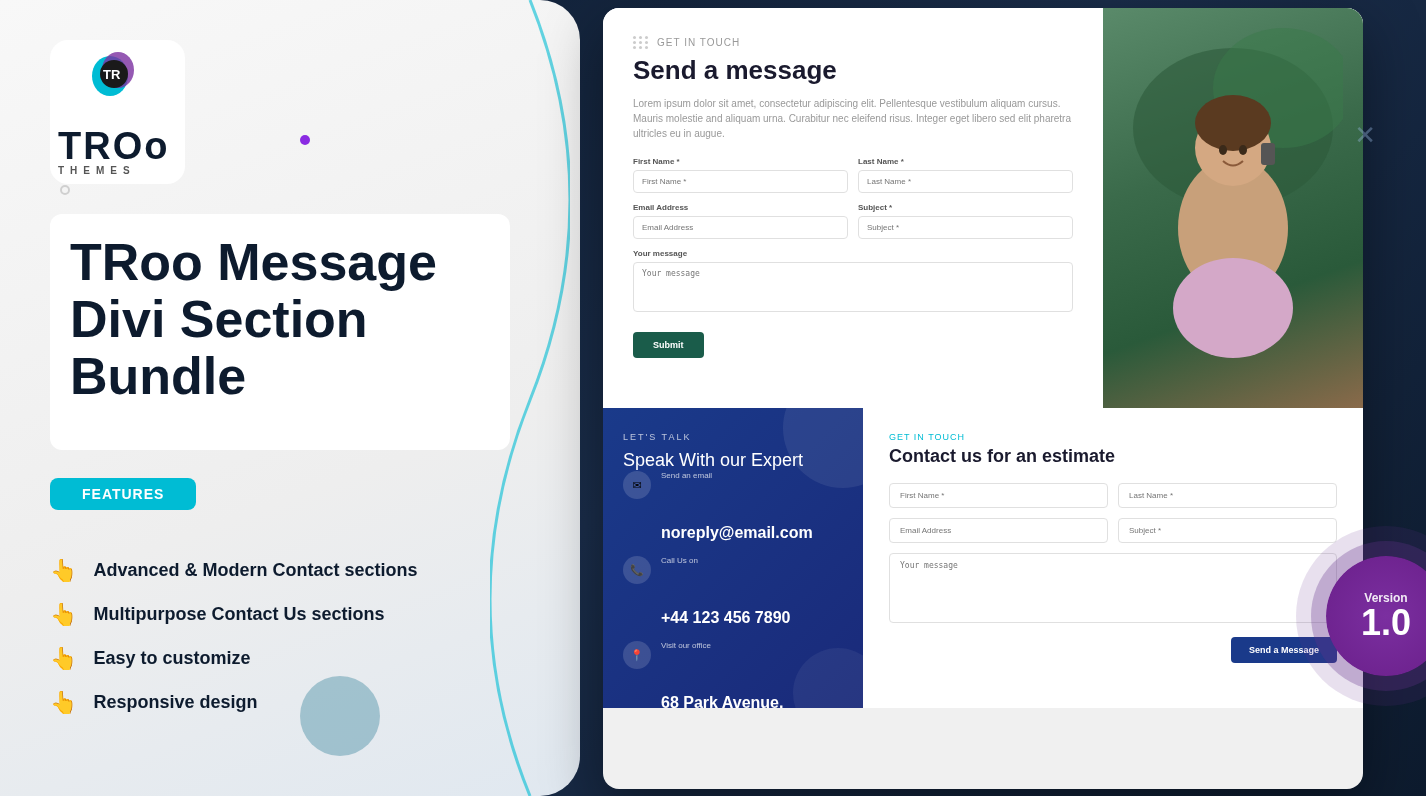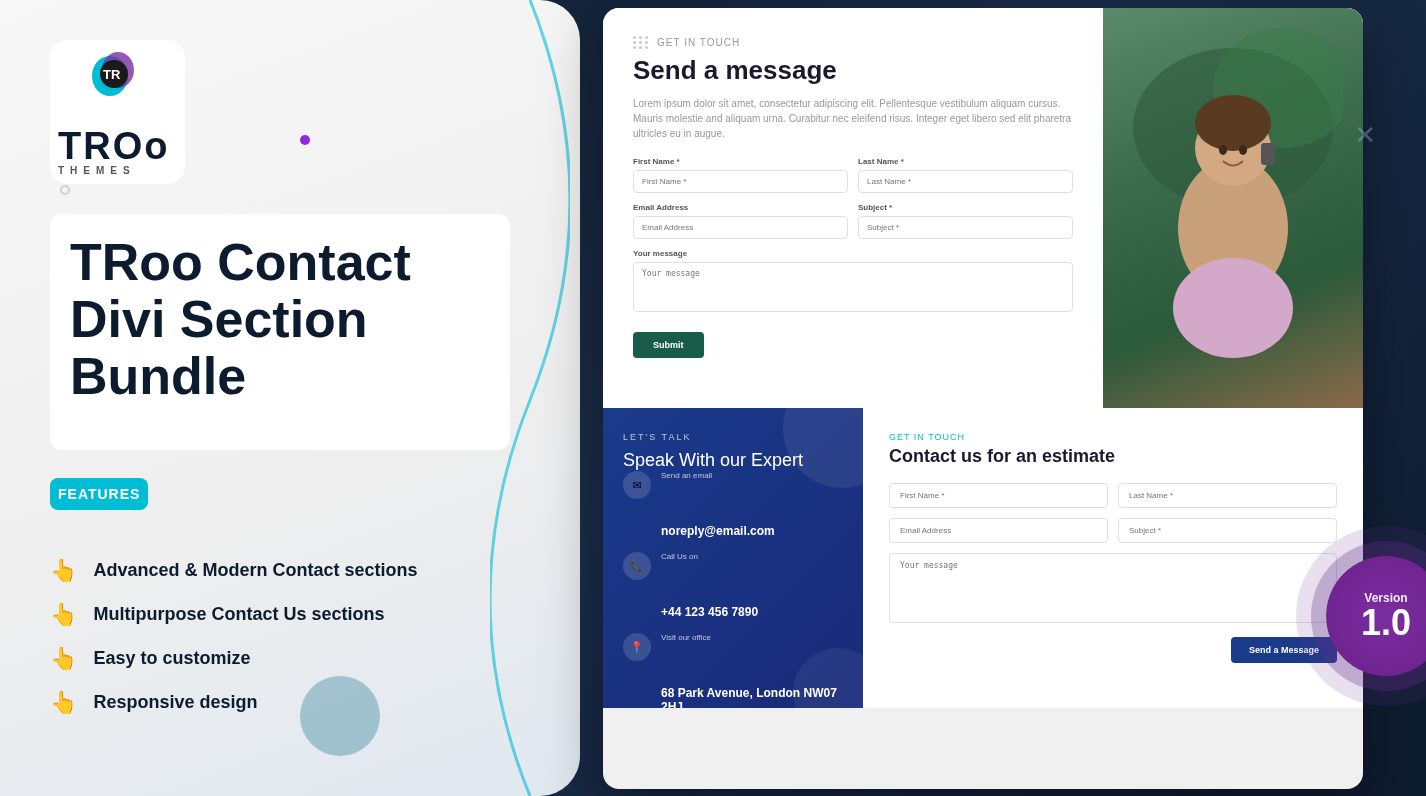--- a/index.html
+++ b/index.html
@@ -87,21 +87,21 @@
       margin-bottom: 28px;
     }
 
     
     .features-badge {
       display: inline-block;
       background: #00bcd4;
       color: white;
       font-weight: 800;
       font-size: 14px;
-      padding: 8px 8px;
+      padding: 8px 32px;
       border-radius: 8px;
       letter-spacing: 1px;
       margin-bottom: 28px;
     }
 
     
     .features-list {
       list-style: none;
       display: flex;
       flex-direction: column;
@@ -338,21 +338,21 @@
       flex-direction: column;
       gap: 44px;
     }
 
     .contact-info-label {
       font-size: 8px;
       color: rgba(255,255,255,0.7);
     }
 
     .contact-info-value {
-      font-size: 12px;
+      font-size: 16px;
       color: white;
       font-weight: 600;
     }
 
     
     .right-contact-form {
       flex: 1;
       background: white;
       padding: 24px 26px;
     }
@@ -511,21 +511,21 @@
         </svg>
         <div class="logo-text">
           <span class="logo-troo">TROo</span>
           <span class="logo-themes">THEMES</span>
         </div>
       </div>
     </div>
 
     <div class="title-wrap">
       <h1 class="product-title">
-        <span>TRoo Contact</span><br>
+        <span>TRoo Message</span><br>
         <span>Divi Section</span><br>
         <span>Bundle</span>
       </h1>
     </div>
 
     <div style="margin-bottom:20px;">
       <span class="features-badge">FEATURES</span>
 
       
       

